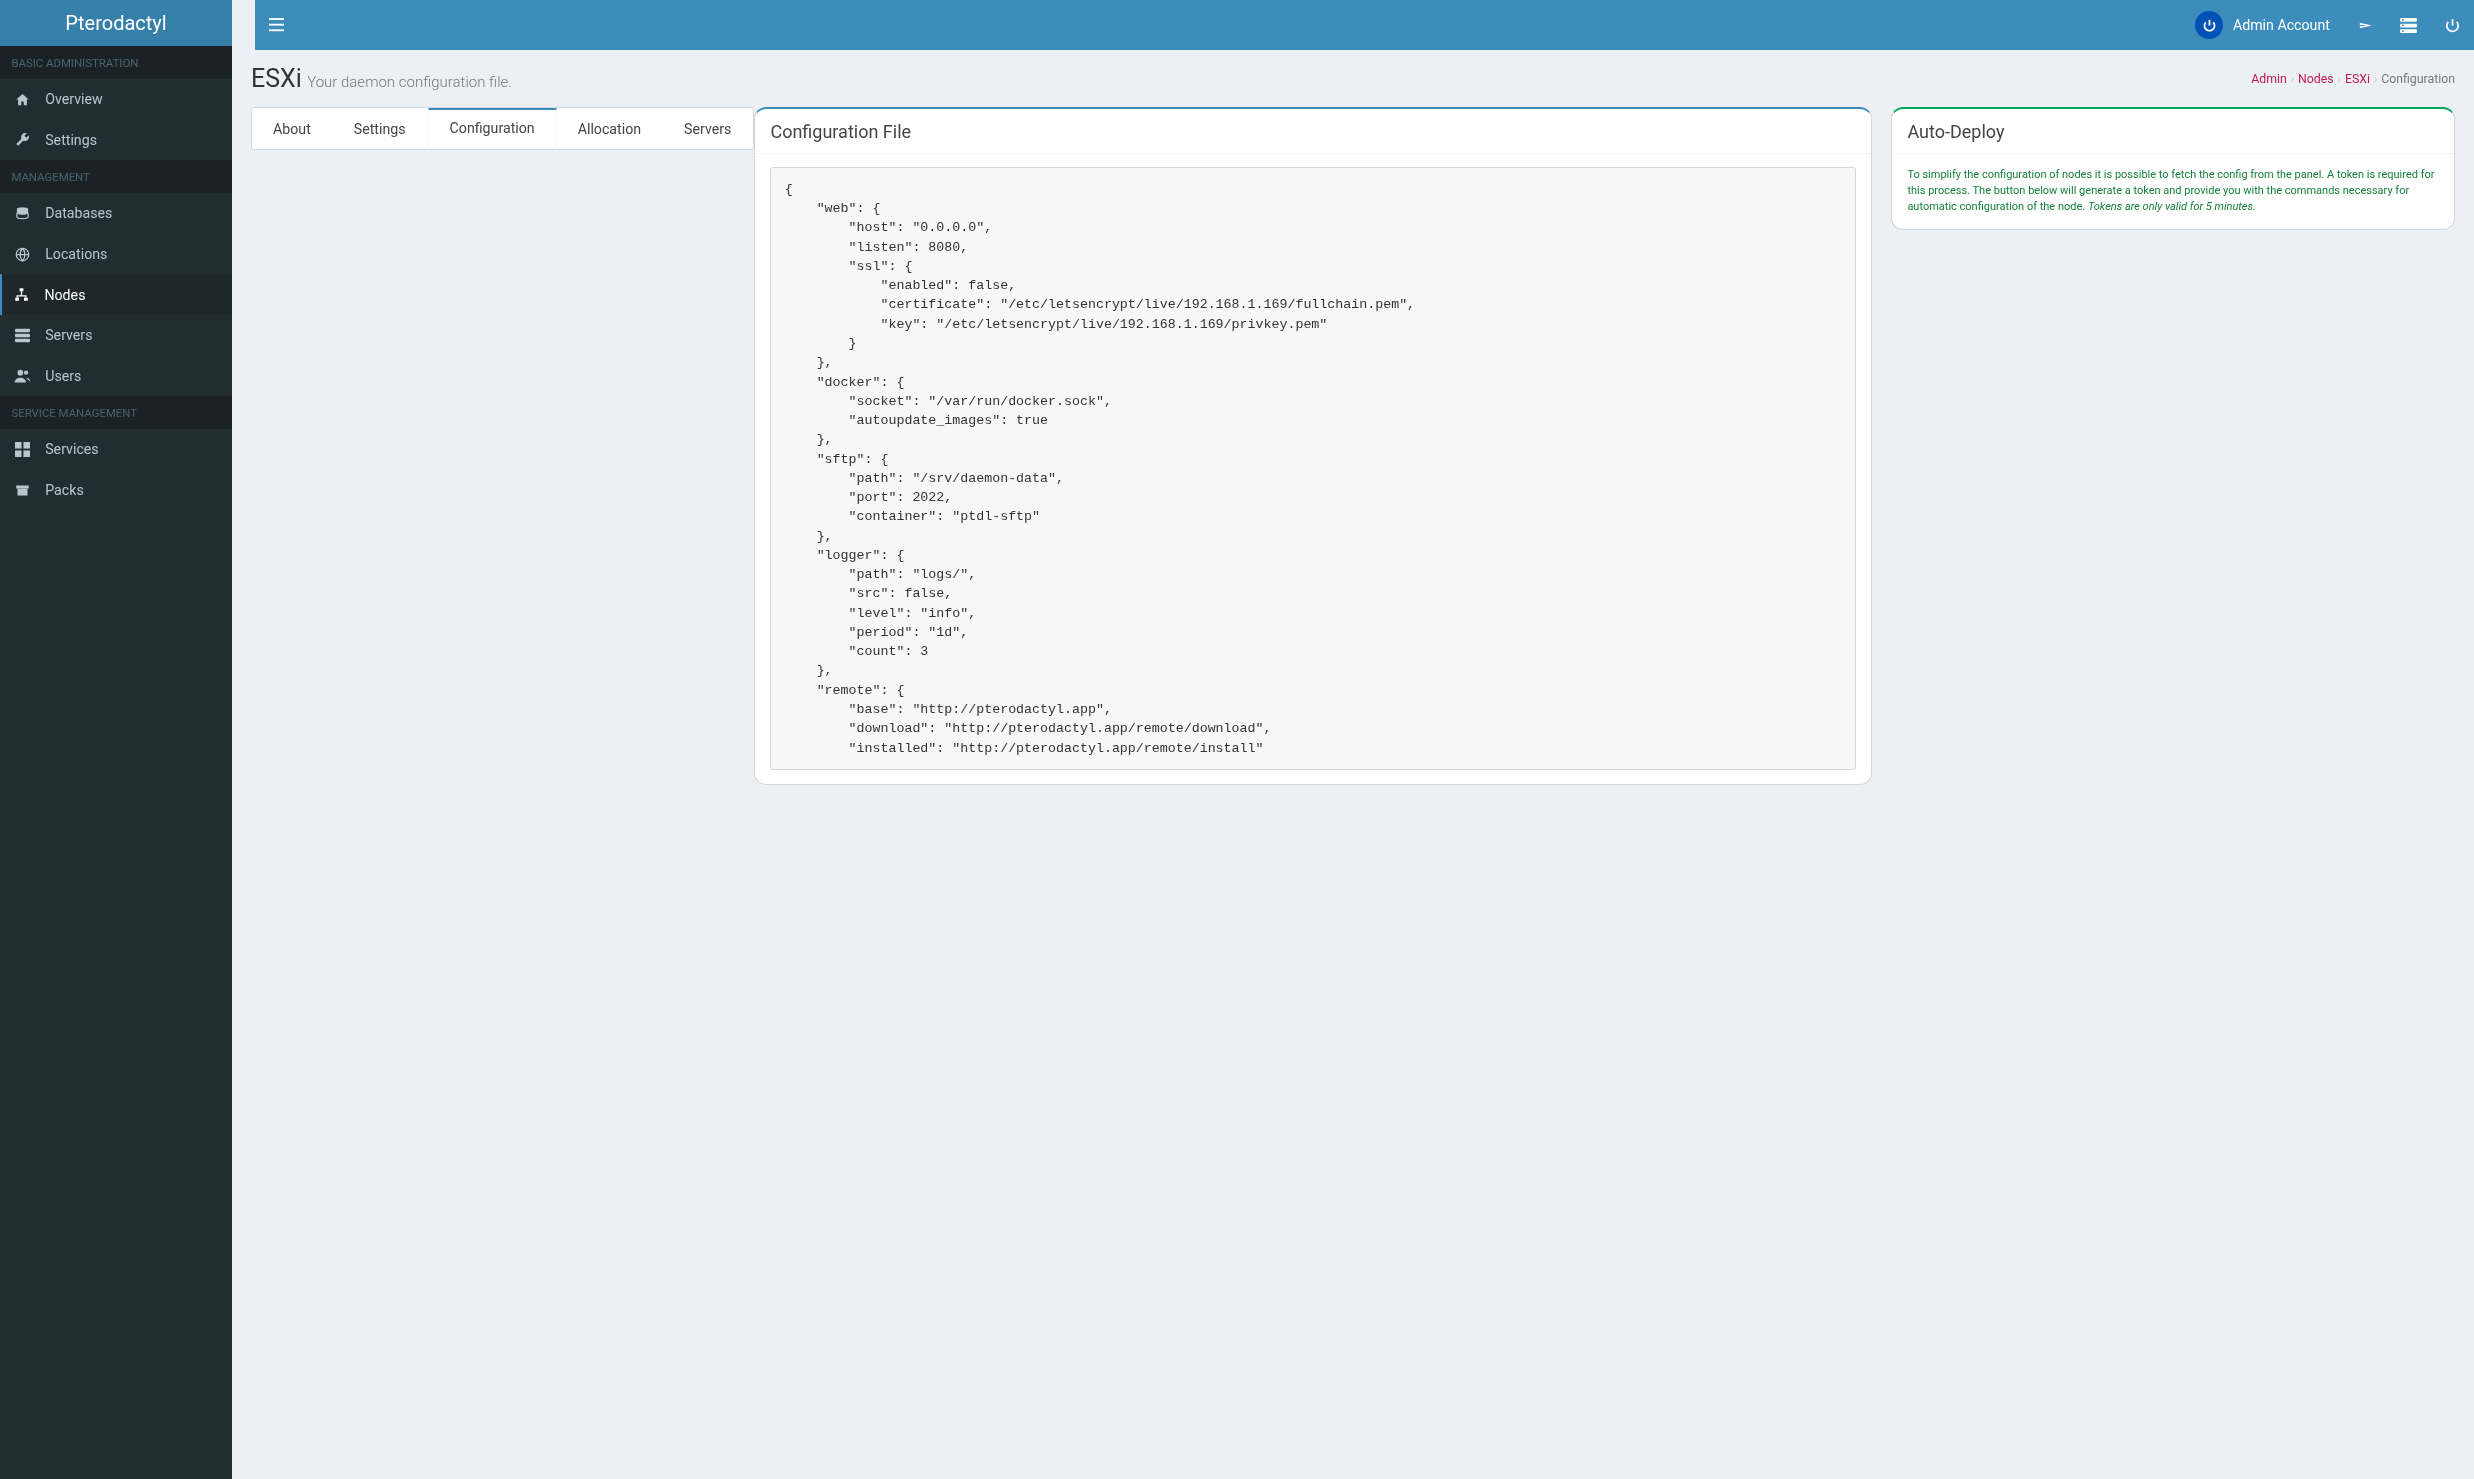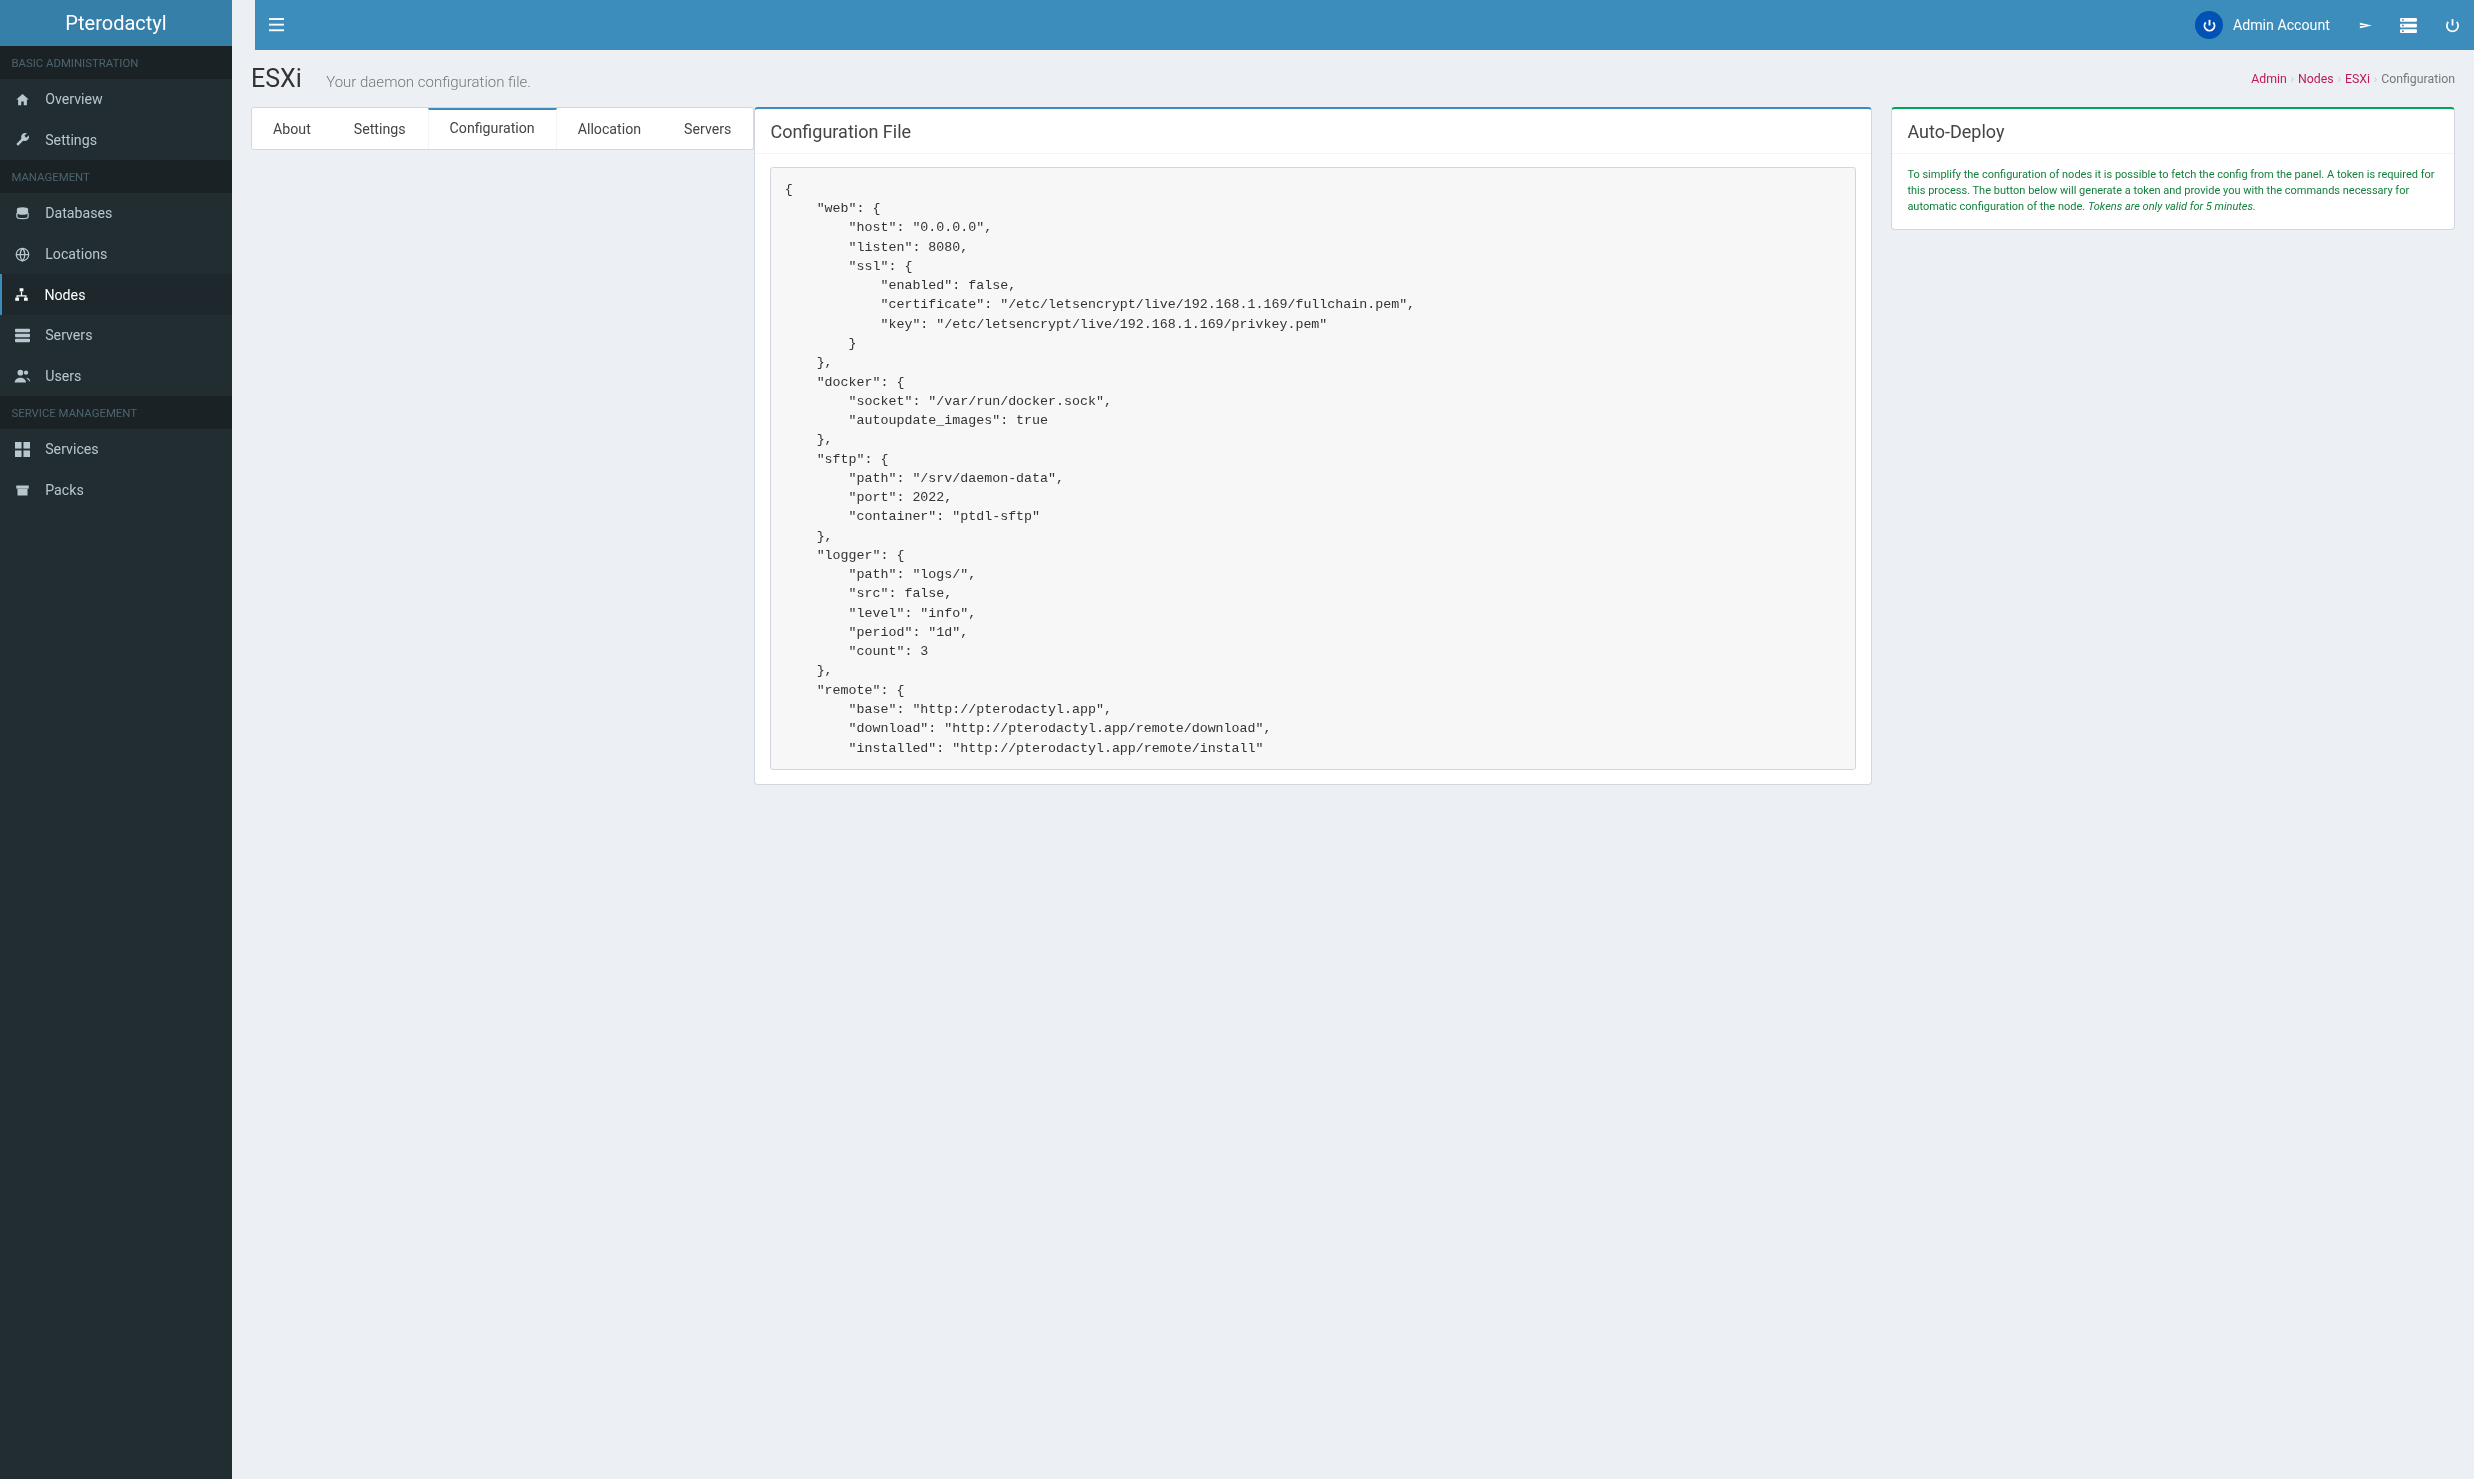--- a/index.html
+++ b/index.html
@@ -105,21 +105,21 @@
 .page-title {
   font-size: 25px;
   font-weight: 400;
   color: #333;
   display: inline;
 }
 .page-subtitle {
   font-size: 15px;
   font-weight: 300;
   color: #777;
-  margin-left: 21px;
+  margin-left: 2px;
 }
 .breadcrumb {
   font-size: 12.3px;
   color: #444;
   display: flex;
   gap: 3.8px;
   align-items: center;
 }
 .breadcrumb .crumb { color: #be185d; cursor: pointer; }
 .breadcrumb .sep { color: #ccc; }
@@ -144,21 +144,21 @@
   padding-top: 9.5px;
   border-right: 0.9px solid #f4f4f4;
   border-left: 0.9px solid #f4f4f4;
   color: #444;
 }
 .tab:first-child.active { border-left: none; }
 .row { display: flex; gap: 19px; align-items: flex-start; }
 .card {
   background: #fff;
   border: 0.9px solid #d2d6de;
-  border-radius: 4px;
+  border-radius: 12px;
   display: flex;
   flex-direction: column;
 }
 .card.primary { border-top: 2.8px solid #3c8dbc; }
 .card.success { border-top: 2.8px solid #00a65a; }
 .card-header {
   padding: 11.4px 15px;
   font-size: 18px;
   color: #444;
   border-bottom: 0.9px solid #f4f4f4;

